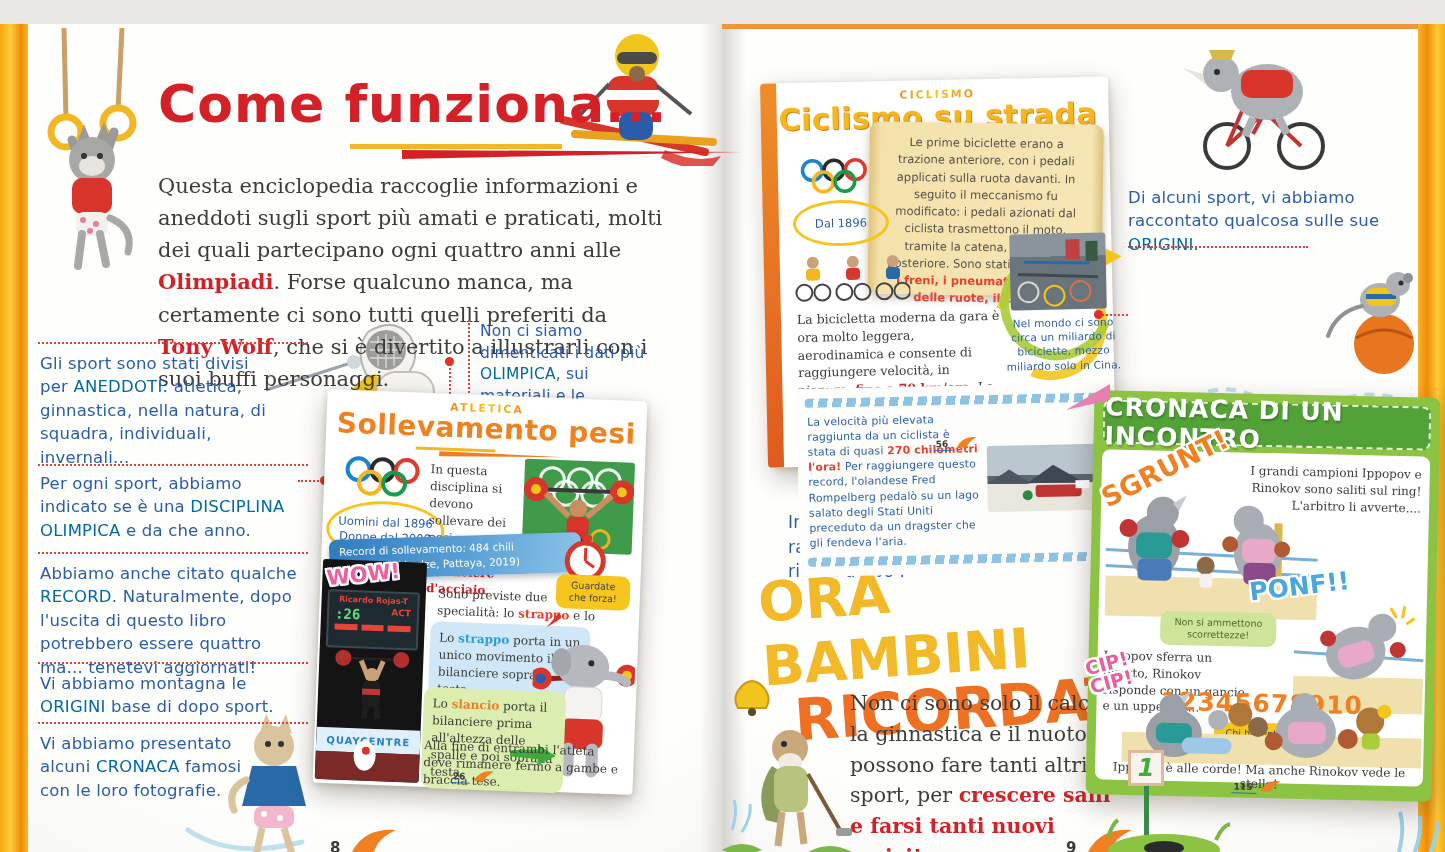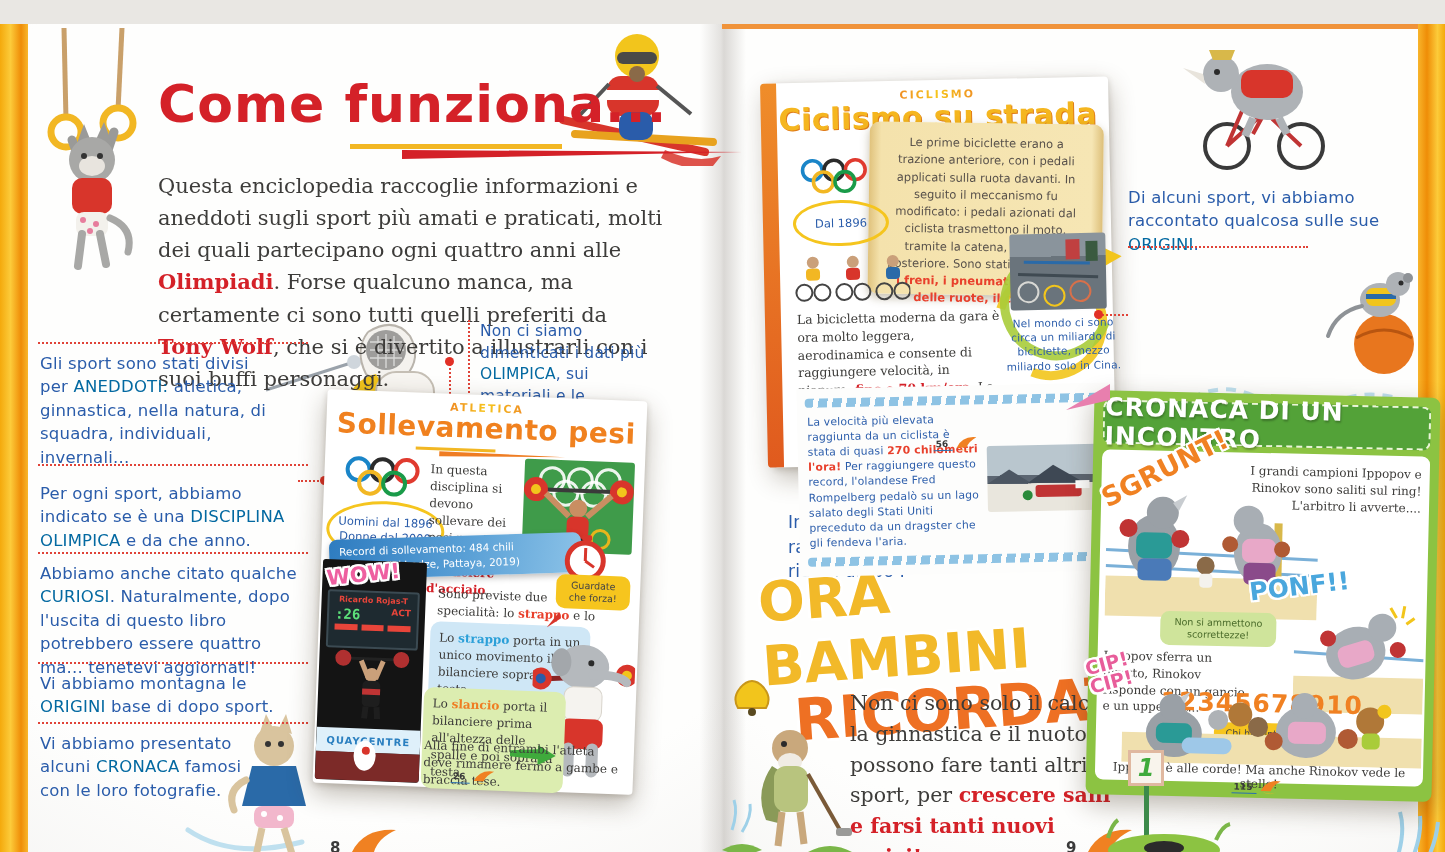--- a/index.html
+++ b/index.html
@@ -141,24 +141,24 @@
     <line x1="64" y1="60" x2="34" y2="92" stroke="#555" stroke-width="4"></line>
     <line x1="112" y1="62" x2="146" y2="90" stroke="#555" stroke-width="4"></line>
   </svg>
 
   <p class="abs intro serif"><span>Questa enciclopedia raccoglie informazioni e aneddoti sugli sport più amati e praticati, molti dei quali partecipano ogni quattro anni alle </span><b class="redb">Olimpiadi</b><span>. Forse qualcuno manca, ma certamente ci sono tutti quelli preferiti da </span><b class="redb">Tony Wolf</b><span>, che si è divertito a illustrarli con i suoi buffi personaggi.</span></p>
 
   <div class="abs dotsep sb-sep" style="top:318px"></div>
   <p class="abs sb-note hand" style="top:328px;width:238px"><span>Gli sport sono stati divisi per </span><span class="kw">ANEDDOTI:</span><span> atletica, ginnastica, nella natura, di squadra, individuali, invernali...</span></p>
 
   <div class="abs dotsep sb-sep" style="top:440px"></div>
-  <p class="abs sb-note hand" style="top:458px"><span>Per ogni sport, abbiamo indicato se è una </span><span class="kw">DISCIPLINA OLIMPICA</span><span> e da che anno.</span></p>
+  <p class="abs sb-note hand" style="top:448px"><span>Per ogni sport, abbiamo indicato se è una </span><span class="kw">DISCIPLINA OLIMPICA</span><span> e da che anno.</span></p>
 
   <div class="abs dotsep sb-sep" style="top:528px"></div>
-  <p class="abs sb-note hand" style="top:538px"><span>Abbiamo anche citato qualche </span><span class="kw">CURIOSI</span><span>. Naturalmente, dopo l'uscita di questo libro potrebbero essere quattro ma... tenetevi aggiornati!</span></p>
+  <p class="abs sb-note hand" style="top:538px"><span>Abbiamo anche citato qualche </span><span class="kw">RECORD</span><span>. Naturalmente, dopo l'uscita di questo libro potrebbero essere quattro ma... tenetevi aggiornati!</span></p>
 
   <div class="abs dotsep sb-sep" style="top:638px"></div>
   <p class="abs sb-note hand" style="top:648px"><span>Vi abbiamo montagna le </span><span class="kw">ORIGINI</span><span> base di dopo sport.</span></p>
 
   <div class="abs dotsep sb-sep" style="top:698px"></div>
   <p class="abs sb-note hand" style="top:708px;width:215px"><span>Vi abbiamo presentato alcuni </span><span class="kw">CRONACA</span><span> famosi con le loro fotografie.</span></p>
 
   <svg class="abs" style="left:258px;top:268px;width:210px;height:165px;z-index:4" viewBox="0 0 210 165">
     <line x1="8" y1="98" x2="96" y2="70" stroke="#9aa2aa" stroke-width="3"></line>
     <circle cx="96" cy="70" r="7" fill="#cfd6dc"></circle>

